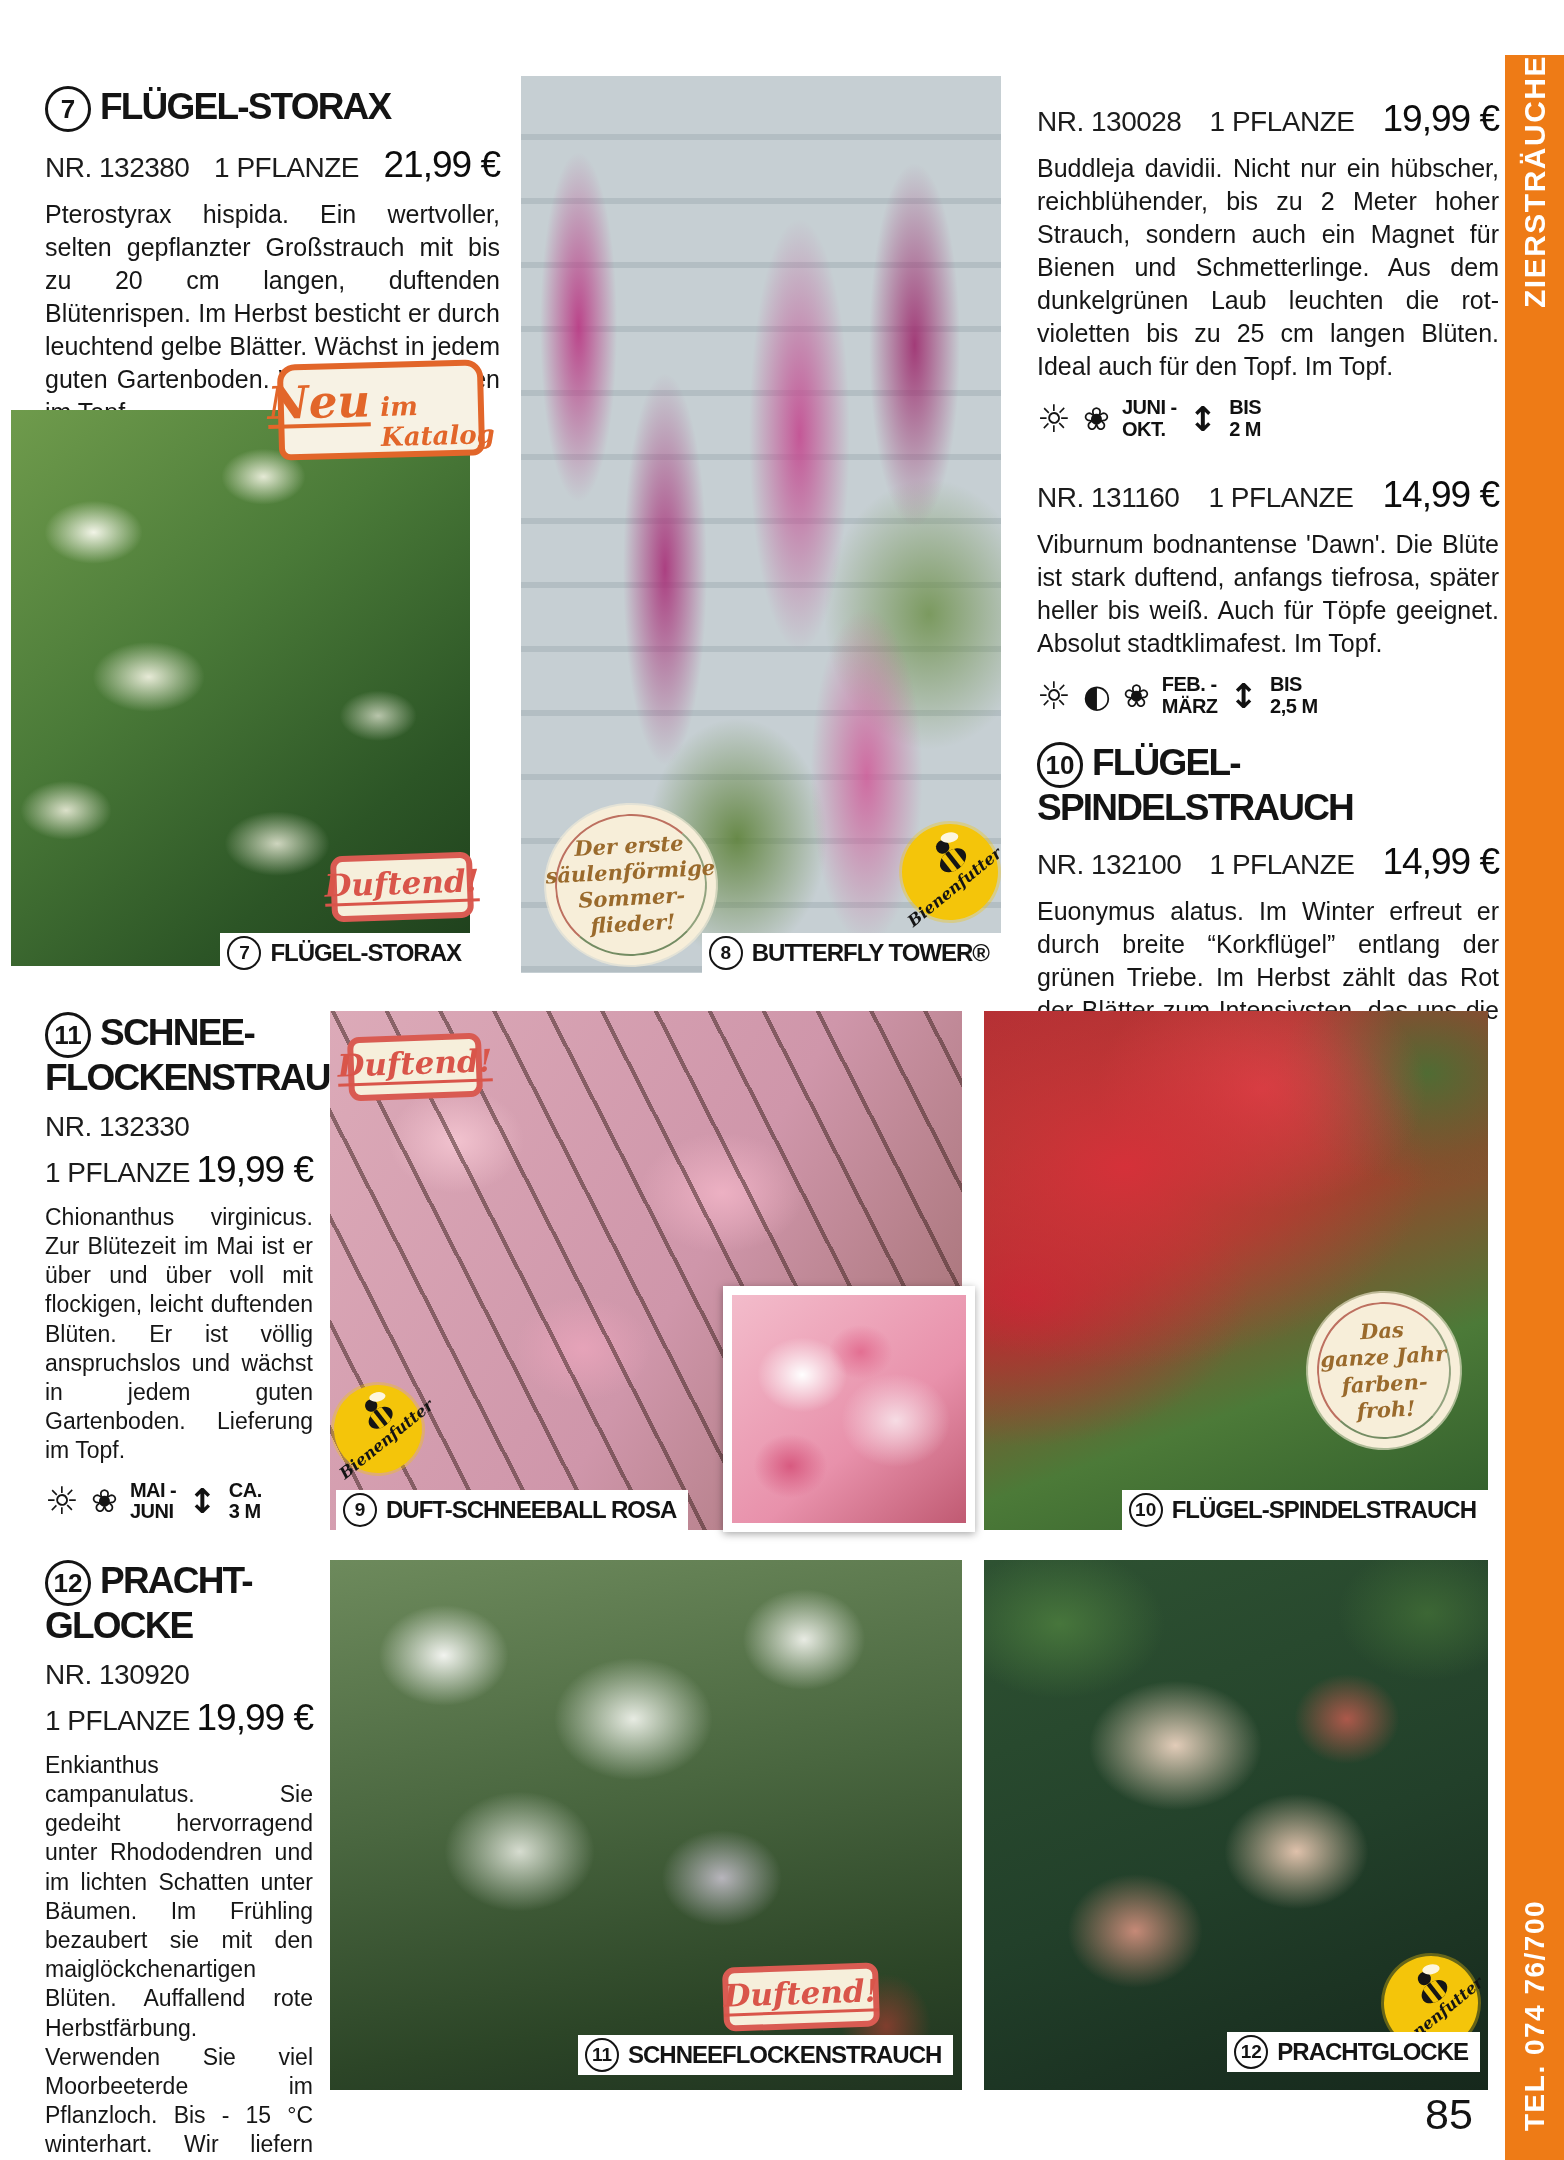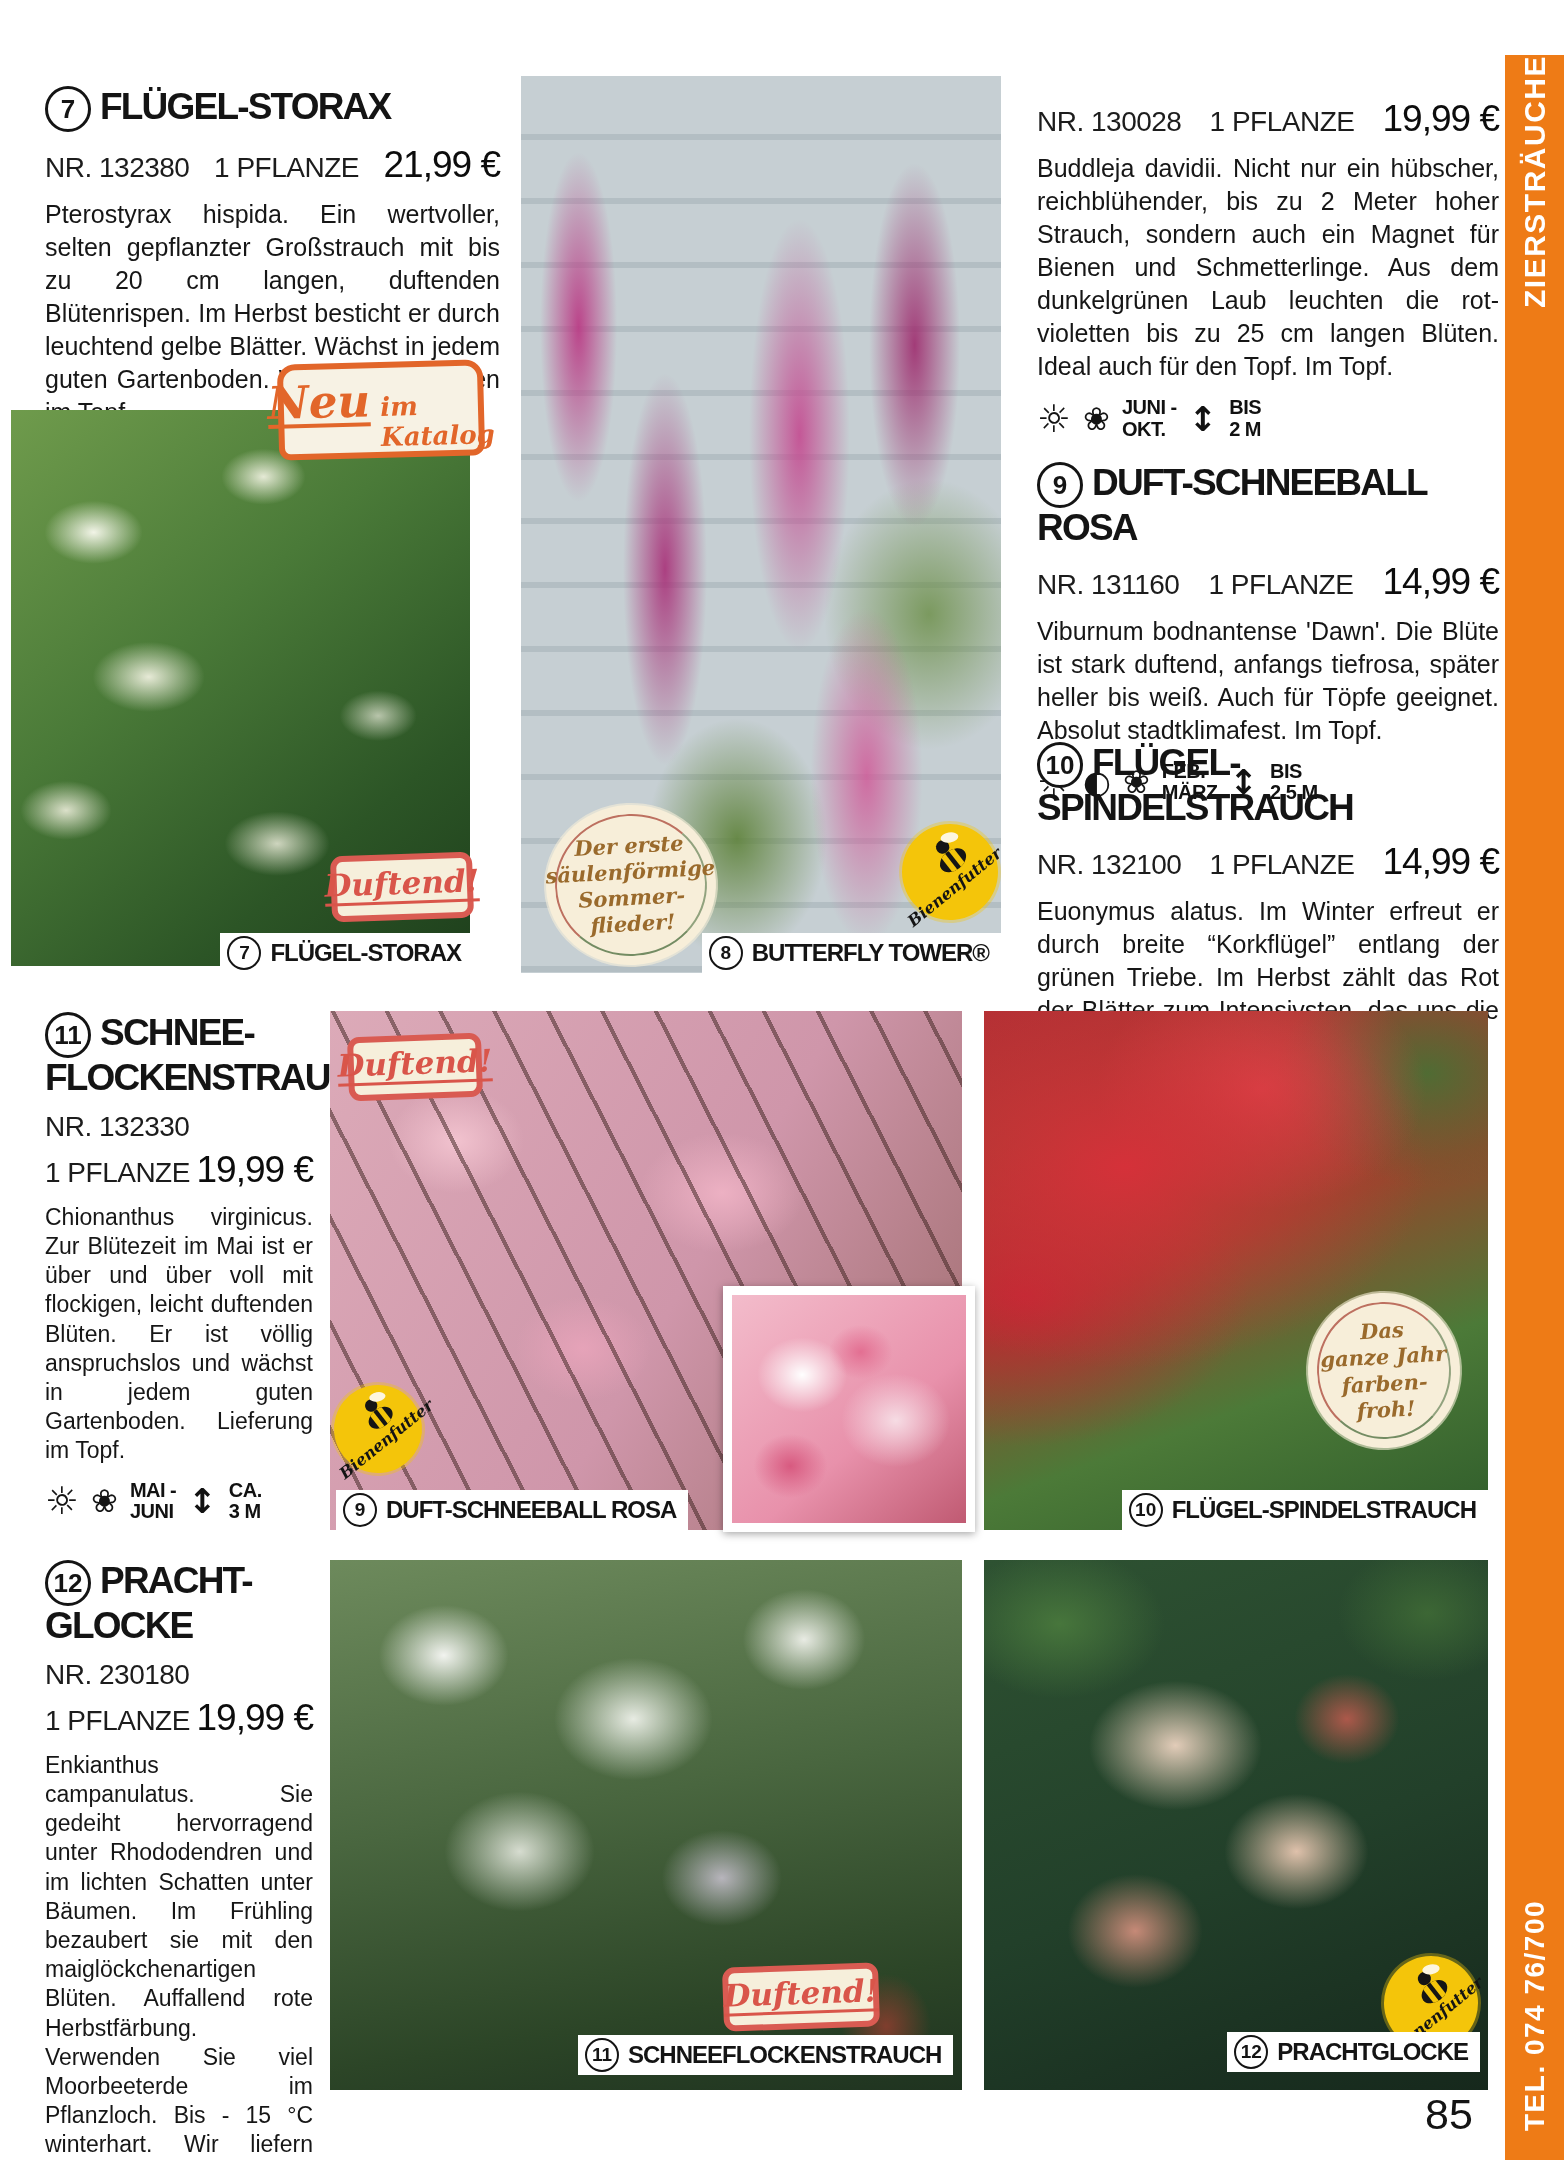--- a/index.html
+++ b/index.html
@@ -163,21 +163,20 @@
         </span>
       <span class="hticon">↕</span>
       <span class="stack">
           <span>BIS</span>
           <span>2 M</span>
         </span>
     </div>
   </div>
 
   <div class="card" style="left:1037px;top:462px;width:462px;">
-    <div class="hd"><span class="circ">9</span><span>DUFT-SCHNEEBALL ROSA</span></div>
     <div class="nrrow">
       <span>NR. 131160</span>
       <span>1 PFLANZE</span>
       <span class="price">14,99 €</span>
     </div>
     <div class="desc">Viburnum bodnantense 'Dawn'. Die Blüte ist stark duftend, anfangs tiefrosa, später heller bis weiß. Auch für Töpfe geeignet. Absolut stadtklimafest. Im Topf.</div>
     <div class="icons">
       <span class="ic">☼</span>
       <span class="ic small">◐</span>
       <span class="ic small">❀</span>
@@ -235,21 +234,21 @@
       <span class="hticon">↕</span>
       <span class="stack">
           <span>CA.</span>
           <span>3 M</span>
         </span>
     </div>
   </div>
 
   <div class="card narrow" style="left:45px;top:1560px;width:268px;">
     <div class="hd"><span class="circ">12</span><span>PRACHT-GLOCKE</span></div>
-    <div class="nrline">NR. 230180</div>
+    <div class="nrline">NR. 130920</div>
     <div class="nrrow" style="margin-top:6px;">
       <span>1 PFLANZE</span>
       <span class="price">19,99 €</span>
     </div>
     <div class="desc">Enkianthus campanulatus. Sie gedeiht hervorragend unter Rhododendren und im lichten Schatten unter Bäumen. Im Frühling bezaubert sie mit den maiglöckchenartigen Blüten. Auffallend rote Herbstfärbung. Verwenden Sie viel Moorbeeterde im Pflanzloch. Bis - 15 °C winterhart. Wir liefern Pflanzen im Topf.</div>
 
   </div>
 
   <div class="photo" style="left:11px;top:410px;width:459px;height:556px;">
     <div class="bg ph-storax"></div>

